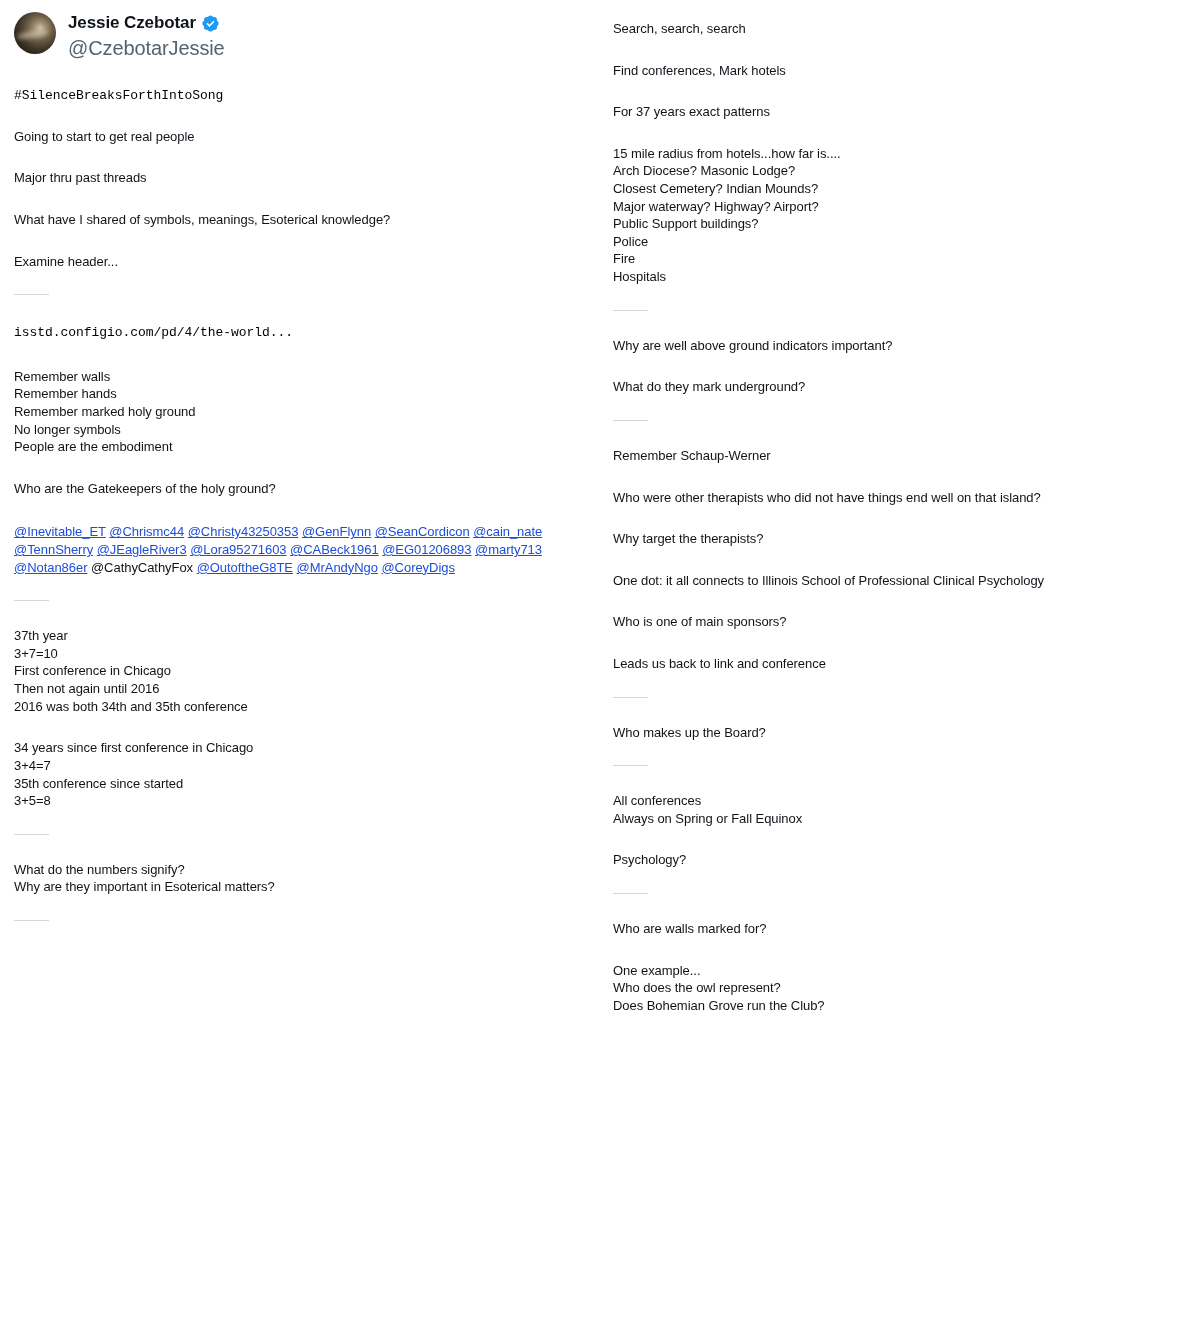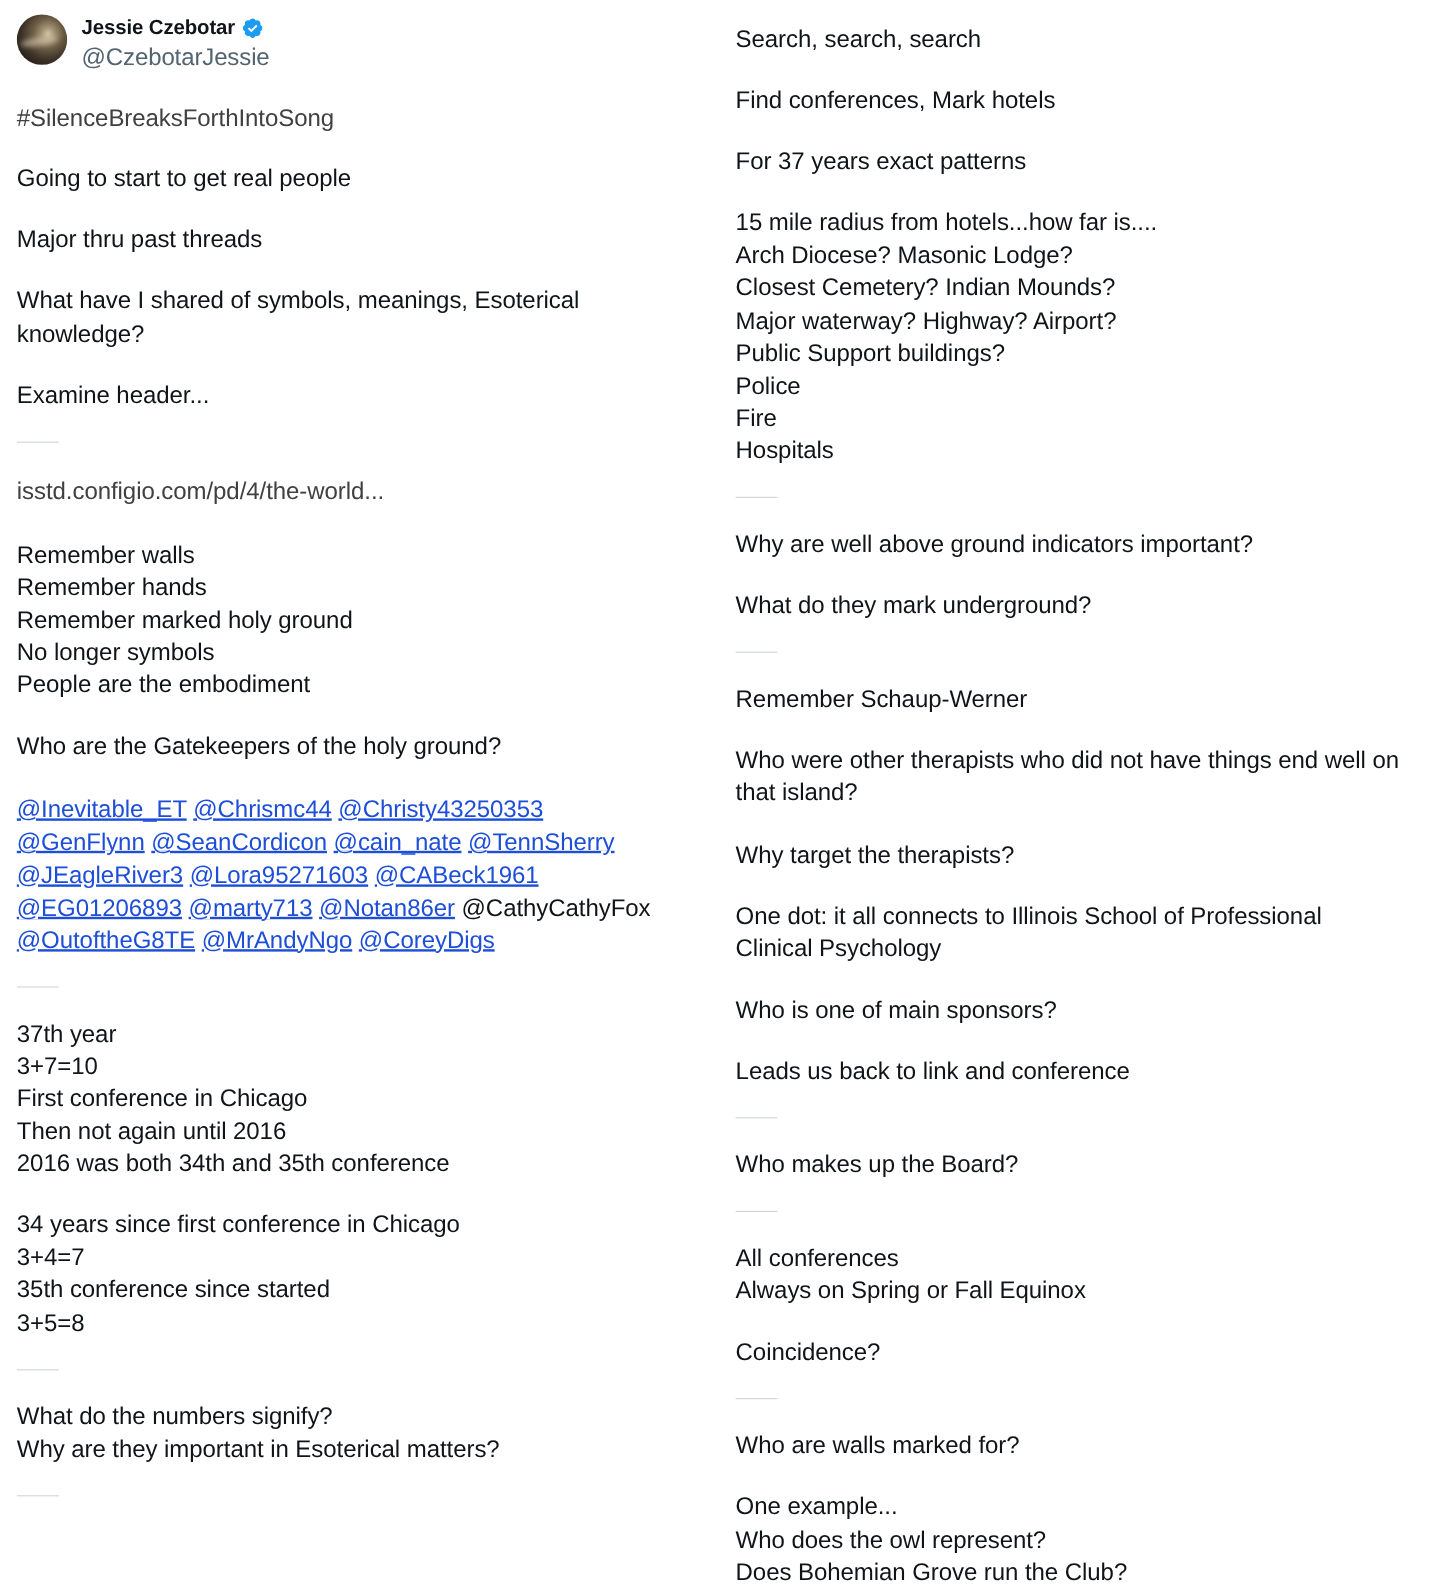--- a/index.html
+++ b/index.html
@@ -94,32 +94,33 @@
   }
   .handle {
     font-size: 20px;
     color: #536471;
     margin-top: 2px;
     letter-spacing: -0.1px;
   }
 
   
   .block {
-    font-size: 20px;
+    font-size: 13px;
     line-height: 1.355;
     color: #0f1419;
     margin: 0 0 24px 0;
     letter-spacing: -0.05px;
     white-space: pre-wrap;
     word-wrap: break-word;
   }
 
   .link {
-    color: #404040;
+    color: #000000;
     text-decoration: none;
+    font-family: Liberation Mono, monospace;
   }
   .mention {
     color: #1d4ed8;
   }
   .mention-plain {
     color: #0f1419;
   }
 
   .hashtag-block {
     margin-bottom: 23px;
@@ -235,21 +236,21 @@
       <div class="block">Leads us back to link and conference</div>
 
       <hr class="divider">
 
       <div class="block">Who makes up the Board?</div>
 
       <hr class="divider">
 
       <div class="block">All conferences
 Always on Spring or Fall Equinox</div>
-      <div class="block">Coincidence?</div>
+      <div class="block">Psychology?</div>
 
       <hr class="divider">
 
       <div class="block">Who are walls marked for?</div>
       <div class="block">One example...
 Who does the owl represent?
 Does Bohemian Grove run the Club?</div>
 
     </div>
 

